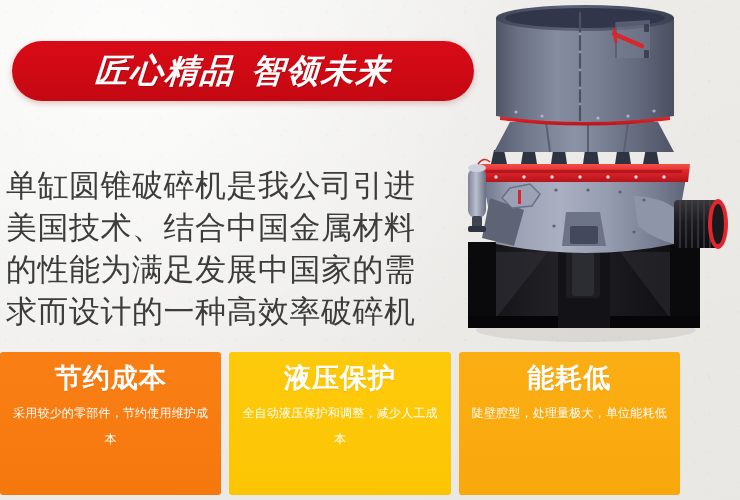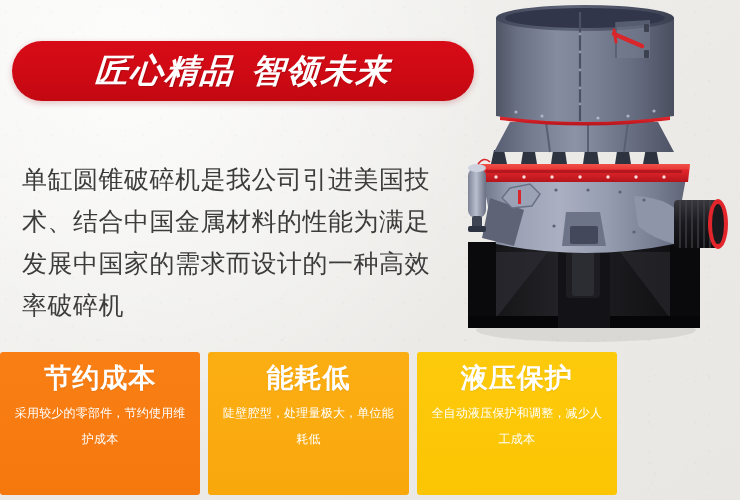--- a/index.html
+++ b/index.html
@@ -63,25 +63,25 @@
     font-style: italic;
     white-space: nowrap;
     transform: skewX(-4deg);
     text-shadow: 1px 1px 0 rgba(120,6,12,0.35);
   }
   .headline-text .gap { display: inline-block; width: 16px; }
 
   
   .description {
     position: absolute;
-    left: 22px;
+    left: 6px;
     top: 134px;
     width: 430px;
     color: #3c3c3c;
-    font-size: 25px;
+    font-size: 31px;
     line-height: 42px;
     letter-spacing: 0.5px;
     z-index: 3;
     font-family: Liberation Serif, serif;
   }
 
   
   .machine {
     position: absolute;
     left: 438px;
@@ -90,21 +90,21 @@
     height: 350px;
     z-index: 2;
   }
   .machine svg { display: block; }
 
   
   .cards {
     position: absolute;
     left: 0;
     top: 352px;
-    width: 617px;
+    width: 680px;
     height: 143px;
     display: flex;
     gap: 8px;
     z-index: 3;
   }
   .card {
     flex: 1 1 0;
     border-radius: 3px;
     padding: 8px 10px 0 10px;
     box-sizing: border-box;
@@ -319,23 +319,23 @@
         <ellipse cx="280" cy="224" rx="6" ry="20" fill="#1a1a1e"></ellipse>
       </g>
     </svg>
   </div>
 
   <div class="cards">
     <div class="card card-0">
       <div class="card-title">节约成本</div>
       <div class="card-desc">采用较少的零部件，节约使用维护成本</div>
     </div>
+    <div class="card card-2">
+      <div class="card-title">液压保护</div>
+      <div class="card-desc">全自动液压保护和调整，减少人工成本</div>
+    </div>
     <div class="card card-1">
       <div class="card-title">能耗低</div>
       <div class="card-desc">陡壁腔型，处理量极大，单位能耗低</div>
     </div>
-    <div class="card card-2">
-      <div class="card-title">液压保护</div>
-      <div class="card-desc">全自动液压保护和调整，减少人工成本</div>
-    </div>
   </div>
 
 </div>
 
 </body></html>

